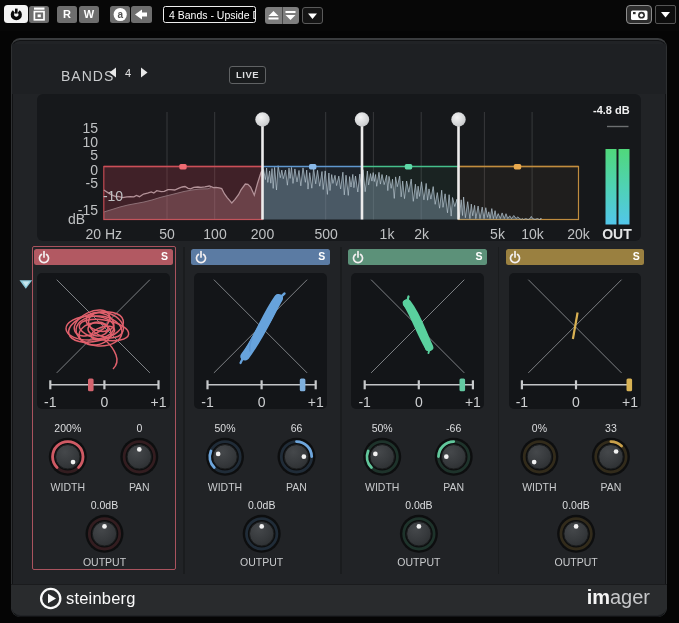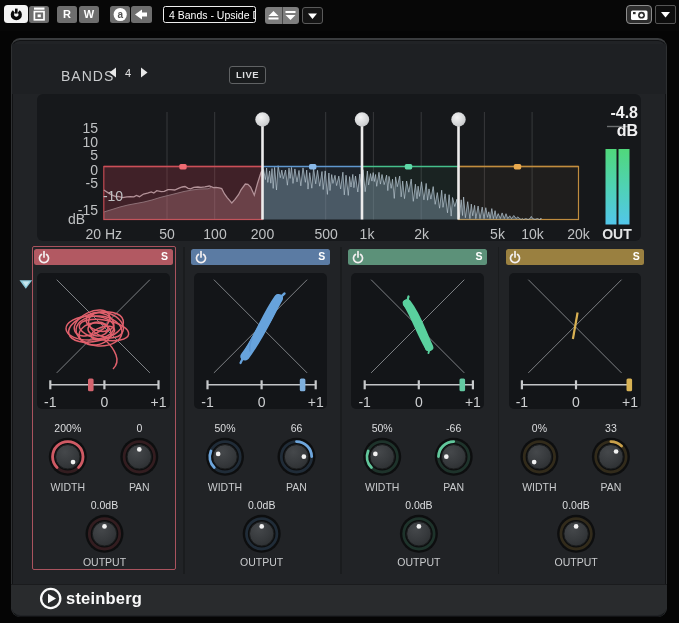--- a/index.html
+++ b/index.html
@@ -110,35 +110,35 @@
 <line x1="262.5" y1="126" x2="262.5" y2="219.5" stroke="#ececec" stroke-width="2.6"></line>
 <line x1="362" y1="126" x2="362" y2="219.5" stroke="#ececec" stroke-width="2.6"></line>
 <line x1="458.5" y1="126" x2="458.5" y2="219.5" stroke="#ececec" stroke-width="2.6"></line>
 <circle cx="262.5" cy="119.5" r="7.2" fill="url(#ballg)"></circle>
 <circle cx="362" cy="119.5" r="7.2" fill="url(#ballg)"></circle>
 <circle cx="458.5" cy="119.5" r="7.2" fill="url(#ballg)"></circle>
 <line x1="607" y1="126.5" x2="628.5" y2="126.5" stroke="#6d6f71" stroke-width="1.4"></line>
 <rect x="605.5" y="149" width="11" height="75.5" fill="url(#meter)"></rect>
 <rect x="618.5" y="149" width="11" height="75.5" fill="url(#meter)"></rect>
 </svg>
-<div style="position:absolute;left:593px;top:104px;width:45px;text-align:right;font-size:16px;font-weight:bold;color:#f0f0f1">-4.8 dB</div>
+<div style="position:absolute;left:593px;top:104px;width:45px;font-size:11px;font-weight:bold;color:#f0f0f1">-4.8 dB</div>
 <div class="lab" style="right:581px;top:120.0px;text-align:right;width:24px;left:auto">15</div>
     <div class="lab" style="right:581px;top:133.7px;text-align:right;width:24px;left:auto">10</div>
     <div class="lab" style="right:581px;top:147.3px;text-align:right;width:24px;left:auto">5</div>
     <div class="lab" style="right:581px;top:161.5px;text-align:right;width:24px;left:auto">0</div>
     <div class="lab" style="right:581px;top:175.0px;text-align:right;width:24px;left:auto">-5</div>
     <div class="lab" style="right:554px;top:188.3px;text-align:center;width:24px;left:auto">-10</div>
     <div class="lab" style="right:581px;top:201.5px;text-align:right;width:24px;left:auto">-15</div>
     <div class="lab" style="left:68px;top:211px;width:24px;text-align:left">dB</div>
 <div class="lab" style="left:83.8px;top:226px;width:40px;text-align:center">20 Hz</div>
     <div class="lab" style="left:147.0px;top:226px;width:40px;text-align:center">50</div>
     <div class="lab" style="left:195.0px;top:226px;width:40px;text-align:center">100</div>
     <div class="lab" style="left:242.5px;top:226px;width:40px;text-align:center">200</div>
     <div class="lab" style="left:306.2px;top:226px;width:40px;text-align:center">500</div>
-    <div class="lab" style="left:347px;top:226px;width:40px;text-align:center">1k</div>
+    <div class="lab" style="left:367px;top:226px;width:40px;text-align:center">1k</div>
     <div class="lab" style="left:401.7px;top:226px;width:40px;text-align:center">2k</div>
     <div class="lab" style="left:464.9px;top:226px;width:40px;text-align:right">5k</div>
     <div class="lab" style="left:512.6px;top:226px;width:40px;text-align:center">10k</div>
     <div class="lab" style="left:558.5px;top:226px;width:40px;text-align:center">20k</div>
     <div class="lab" style="left:597px;top:226px;width:40px;text-align:center;color:#e3e4e5;font-weight:bold">OUT</div>
 <div style="position:absolute;left:183.2px;top:247px;width:1.5px;height:327px;background:#1a1c1e"></div>
     <div style="position:absolute;left:340.4px;top:247px;width:1.5px;height:327px;background:#1a1c1e"></div>
     <div style="position:absolute;left:497.6px;top:247px;width:1.5px;height:327px;background:#1a1c1e"></div>
 <div style="position:absolute;left:34.0px;top:249px;width:138.6px;height:16px;background:#b25962;border-radius:2.5px"></div>
     <svg style="position:absolute;left:34.5px;top:249.5px" width="18" height="15">
@@ -326,14 +326,15 @@
 <svg style="position:absolute;left:19px;top:279px" width="14" height="11">
       <polygon points="0.5,1.2 13.2,1.2 6.8,9.8" fill="#8ecadb"></polygon>
       <polygon points="3.5,2.5 10.5,2.5 7,7.5" fill="#c8e6ee"></polygon>
     </svg>
 
 <div style="position:absolute;left:11px;top:583.5px;width:656px;height:31px;background:#292b2d;border-top:1px solid #1a1b1d;border-radius:0 0 9px 9px"></div>
 <svg style="position:absolute;left:39px;top:587px" width="24" height="23">
 <circle cx="11.7" cy="11.5" r="9.6" fill="none" stroke="#fafafa" stroke-width="2.3"></circle>
 <polygon points="9,6.8 9,16.2 17,11.5" fill="#fafafa"></polygon>
 </svg>
-<div style="position:absolute;left:66px;top:589px;font-size:16.5px;font-weight:bold;color:#fafafa;letter-spacing:0.2px">steinberg</div>
+<div style="position:absolute;left:66px;top:589px;font-size:16.5px;font-weight:normal;color:#fafafa;letter-spacing:0.2px">steinberg</div>
+<div style="position:absolute;left:440px;top:586px;width:210px;text-align:right;font-size:20px;color:#c6c7c9"><b style="color:#f4f4f4">im</b>ager</div>
 
 </div>
 </body></html>

